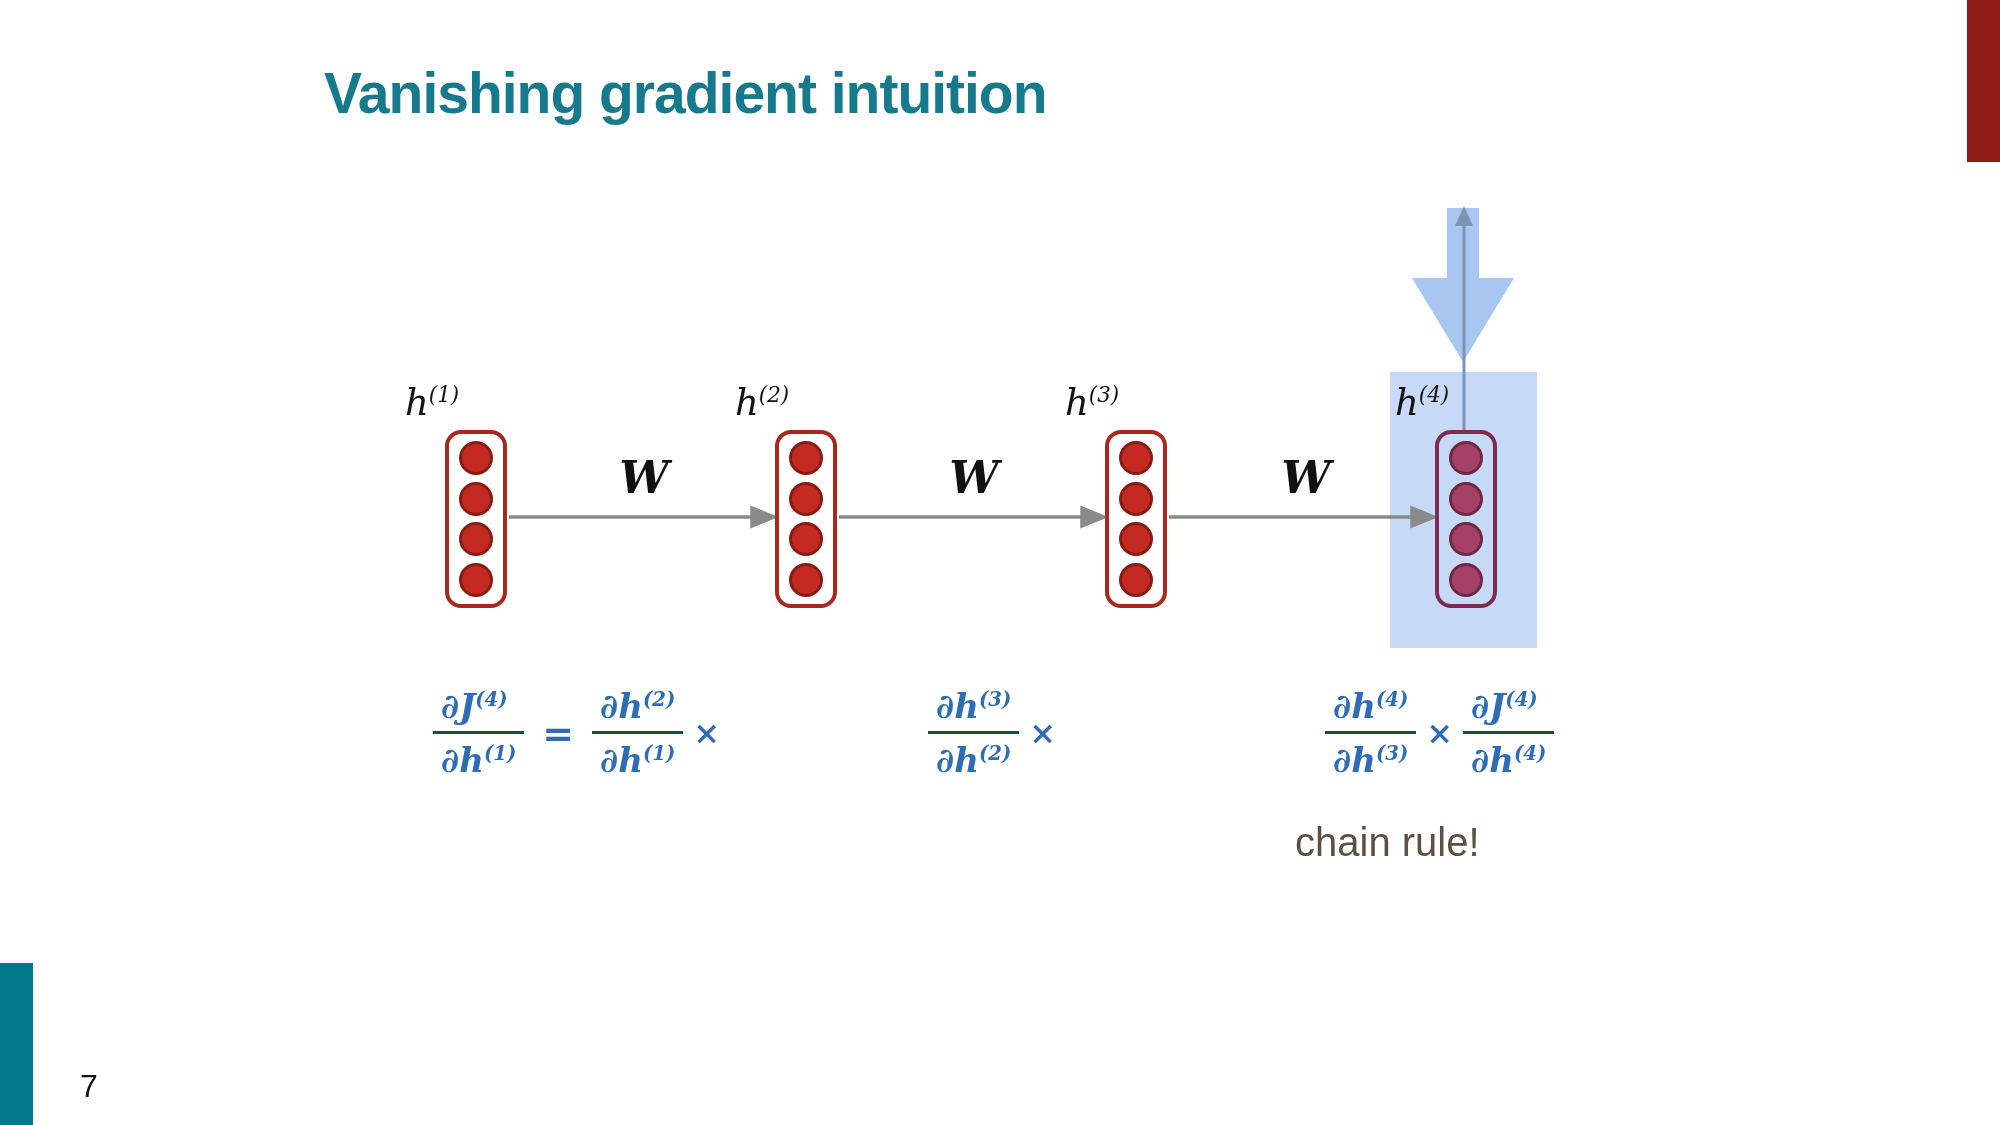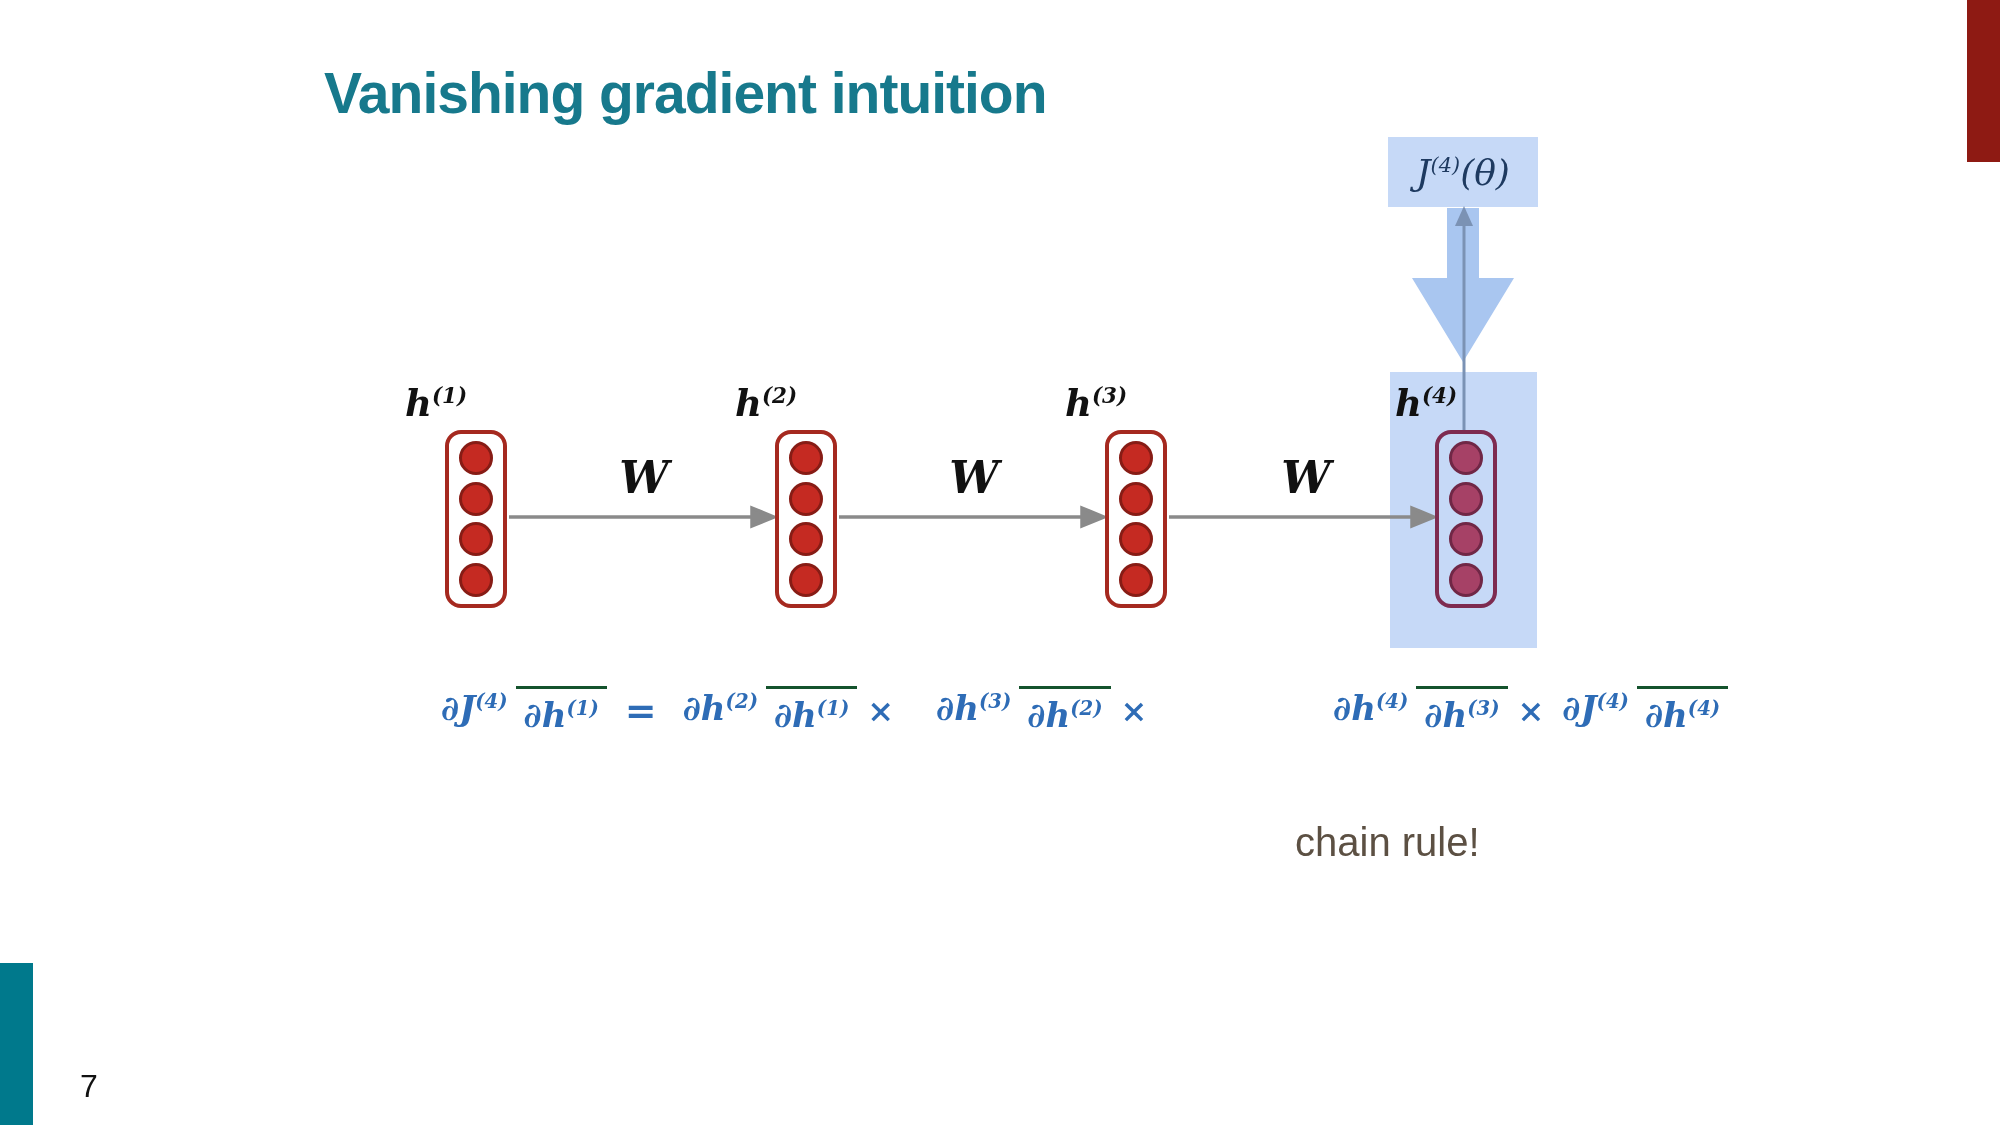--- a/index.html
+++ b/index.html
@@ -26,59 +26,56 @@
   .jbox .msup{font-weight:normal;}
   .h4-highlight{position:absolute;left:1390px;top:372px;width:147px;height:276px;
         background:#c6d9f7;z-index:1;}
 
   
   .connectors{position:absolute;left:0;top:0;width:2000px;height:1125px;z-index:2;pointer-events:none;}
 
   
   .layer{position:absolute;top:385px;width:62px;z-index:3;}
   .layer-label{position:absolute;top:-4px;left:-40px;font-family:"DejaVu Serif",serif;
-        font-style:italic;font-weight:bold;font-size:37px;color:#111111;white-space:nowrap;}
+        font-style:italic;font-weight:normal;font-size:37px;color:#111111;white-space:nowrap;}
   .vec{position:absolute;top:45px;left:0;width:62px;height:178px;box-sizing:border-box;
         border:4px solid #a5291f;border-radius:16px;display:flex;flex-direction:column;
         justify-content:space-evenly;align-items:center;background:transparent;}
   .node{width:34px;height:34px;border-radius:50%;box-sizing:border-box;
         background:#c52a22;border:3px solid #871c15;}
   .layer.highlighted .vec{border-color:#7e2b50;}
   .layer.highlighted .node{background:#a64166;border-color:#702746;}
 
   
   .w-label{position:absolute;top:452px;width:90px;text-align:center;z-index:3;
         font-family:"DejaVu Serif",serif;font-style:italic;font-weight:bold;font-size:44px;color:#111111;}
 
   
   .eqgroup{position:absolute;top:686px;display:inline-flex;align-items:center;z-index:3;
         color:#2e6cb6;font-family:"DejaVu Serif",serif;font-style:italic;font-weight:bold;font-size:34px;}
-  .frac{display:inline-flex;flex-direction:row;align-items:center;}
+  .frac{display:inline-flex;flex-direction:column;}
   .frac .num{display:block;padding:0 8px 5px;white-space:nowrap;}
   .frac .den{display:block;border-top:3px solid #14532d;padding:6px 8px 0;white-space:nowrap;}
   .eqsign{margin:0 18px;font-size:38px;font-style:normal;}
   .times{margin:0 10px;font-size:32px;font-style:normal;}
 
   .chain-note{position:absolute;left:1295px;top:820px;font-size:40px;color:#5c5043;z-index:3;
         font-family:"Liberation Sans",sans-serif;}
 </style>
 </head>
 <body>
 
 <div class="slide">
 
   <div class="bar-red"></div>
   <div class="bar-teal"></div>
 
   <h1 class="title">Vanishing gradient intuition</h1>
   <div class="page-number">7</div>
 
-  <div class="jbox">
-    <span><span>J</span><span class="msup">(4)</span><span>(θ)</span></span>
-  </div>
 
   <div class="h4-highlight"></div>
 
   <svg class="connectors" viewBox="0 0 2000 1125">
     <polygon points="1447,208 1479,208 1479,278 1514,278 1463,362 1412,278 1447,278" fill="#a9c6f0"></polygon>
     <line x1="1464" y1="433" x2="1464" y2="222" stroke="#7b92b4" stroke-width="3"></line>
     <polygon points="1464,206 1455,226 1473,226" fill="#7b92b4"></polygon>
     <g stroke="#8a8a8a" stroke-width="3.5" fill="#8a8a8a">
       <line x1="509" y1="517" x2="756" y2="517"></line>
       <polygon points="774,517 752,508 752,526"></polygon>

